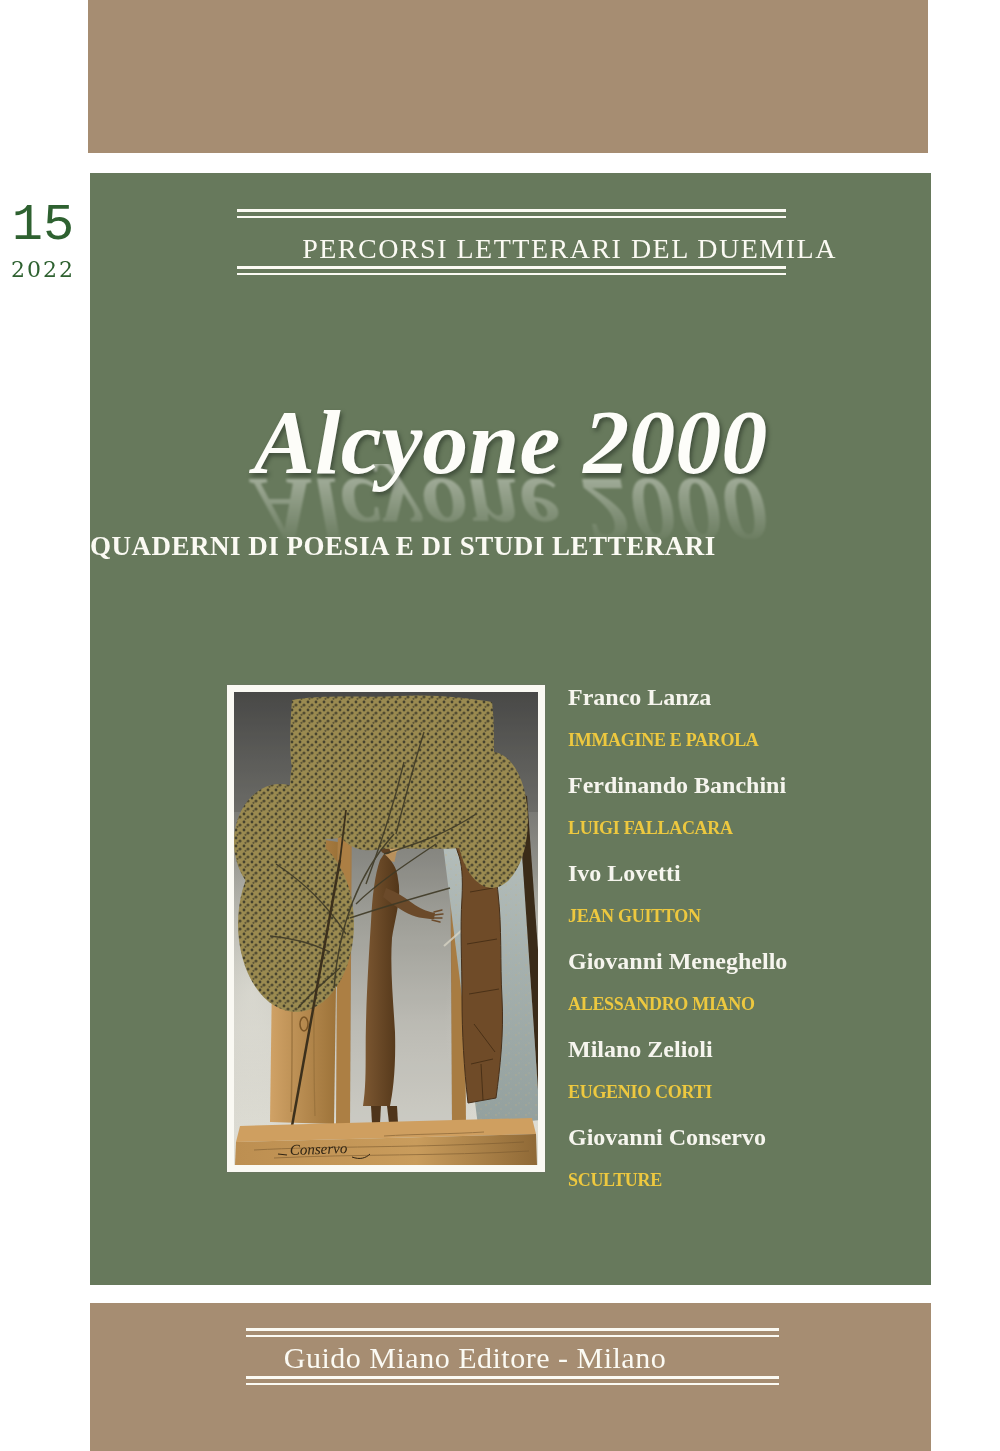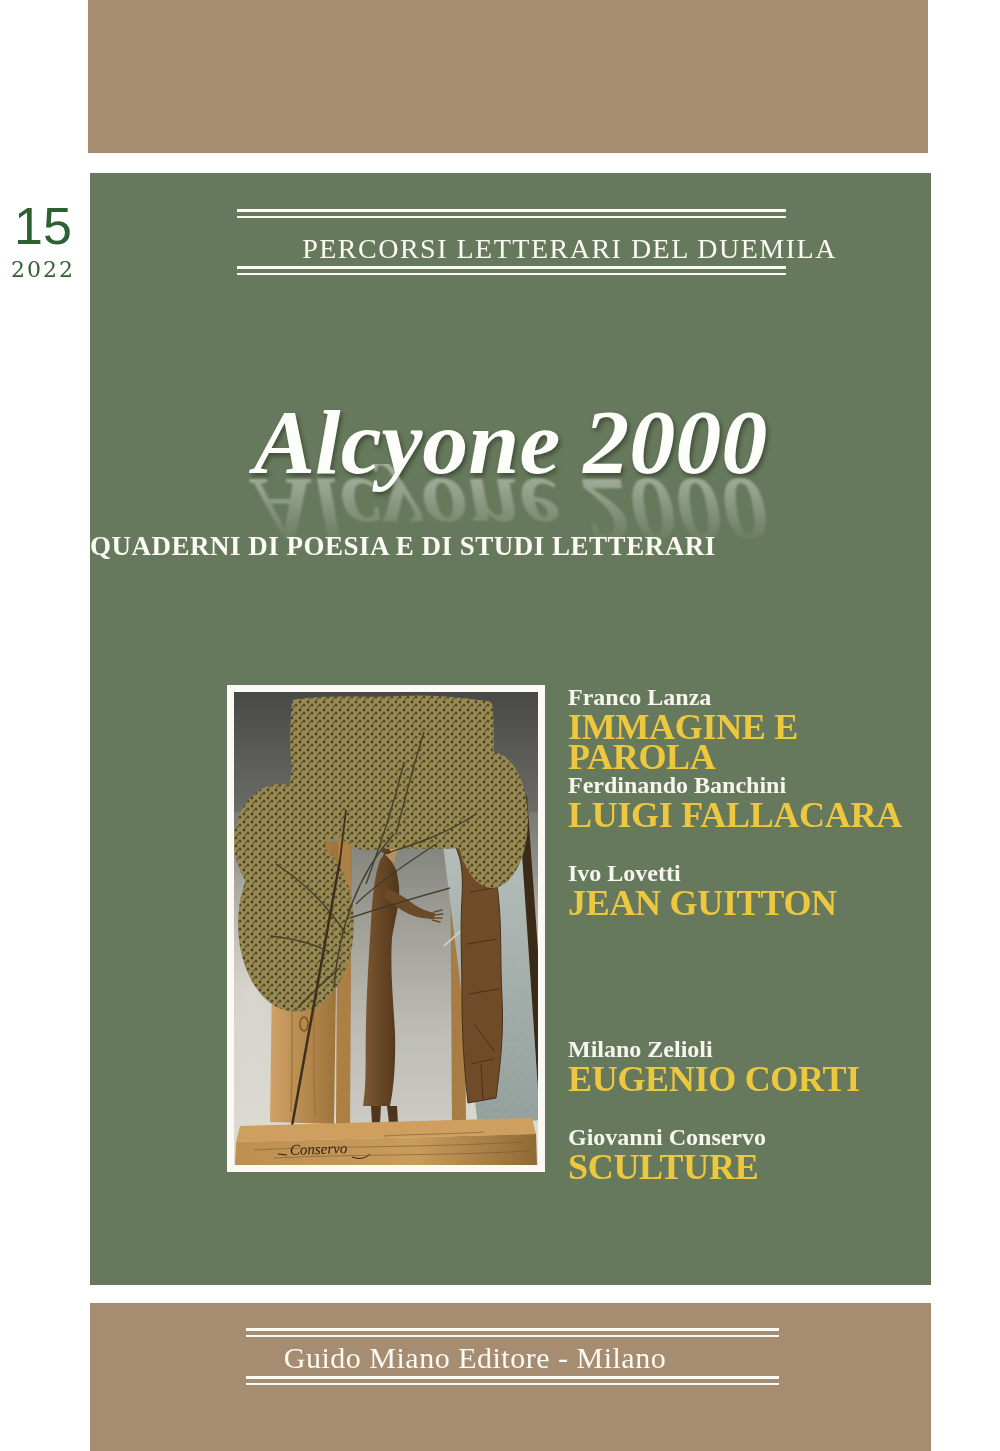--- a/index.html
+++ b/index.html
@@ -7,21 +7,21 @@
     position:relative; width:1000px; height:1451px; overflow:hidden;
     background:#ffffff; font-family:"Liberation Serif", serif;
   }
   
   .tan-top    { position:absolute; left:88px;  top:0;      width:840px; height:153px; background:#a68d72; }
   .green-panel{ position:absolute; left:90px;  top:173px;  width:841px; height:1112px; background:#67795c; }
   .tan-bottom { position:absolute; left:90px;  top:1303px; width:841px; height:148px; background:#a68d72; }
 
   
   .issue-num  { position:absolute; left:4px; top:200px; width:78px; text-align:center;
-                font-family:Liberation Sans, sans-serif; font-size:52px; line-height:1; color:#2e6130; }
+                font-family:Liberation Mono, monospace; font-size:52px; line-height:1; color:#2e6130; }
   .issue-year { position:absolute; left:4px; top:257px; width:78px; text-align:center;
                 font-family:"DejaVu Serif", serif; font-size:22px; letter-spacing:2px; color:#2e6130; }
 
   
   .dline { position:absolute; height:4px; border-top:3px solid #fbfaf3; border-bottom:2px solid #fbfaf3; }
   .rule-b1 { left:237px; top:209px;  width:549px; }
   .rule-b2 { left:237px; top:266px;  width:549px; }
   .rule-p1 { left:246px; top:1328px; width:533px; }
   .rule-p2 { left:246px; top:1376px; width:533px; }
 
@@ -49,21 +49,21 @@
   .photo {
     position:absolute; left:227px; top:685px; width:318px; height:487px;
     border:7px solid #faf9f3; box-sizing:border-box; margin:0;
     box-shadow:0 0 0 1px rgba(110,115,100,0.35);
   }
   .photo svg { display:block; width:304px; height:473px; }
 
   
   .toc-item   { position:absolute; left:568px; width:360px; }
   .toc-author { font-weight:bold; font-size:24px; line-height:26px; color:#f6f5ee; }
-  .toc-title  { font-weight:bold; font-size:36px; line-height:30px; margin-top:2px;
+  .toc-title  { font-weight:bold; font-size:18px; line-height:30px; margin-top:15px;
                 color:#edc83f; letter-spacing:-0.3px; }
 
   .publisher-text {
     position:absolute; left:90px; top:1341px; width:770px; text-align:center;
     font-size:30px; line-height:1.15; color:#fbfaf3; letter-spacing:0.5px;
   }
 </style>
 </head>
 <body>
 
@@ -239,20 +239,24 @@
     <div class="toc-title">IMMAGINE E PAROLA</div>
   </div>
   <div class="toc-item" style="top:860px">
     <div class="toc-author">Ivo Lovetti</div>
     <div class="toc-title">JEAN GUITTON</div>
   </div>
   <div class="toc-item" style="top:772px">
     <div class="toc-author">Ferdinando Banchini</div>
     <div class="toc-title">LUIGI FALLACARA</div>
   </div>
+  <div class="toc-item" style="top:948px">
+    <div class="toc-author">Giovanni Meneghello</div>
+    <div class="toc-title">ALESSANDRO MIANO</div>
+  </div>
   <div class="toc-item" style="top:1036px">
     <div class="toc-author">Milano Zelioli</div>
     <div class="toc-title">EUGENIO CORTI</div>
   </div>
   <div class="toc-item" style="top:1124px">
     <div class="toc-author">Giovanni Conservo</div>
     <div class="toc-title">SCULTURE</div>
   </div>
 
   <div class="dline rule-p1"></div>

